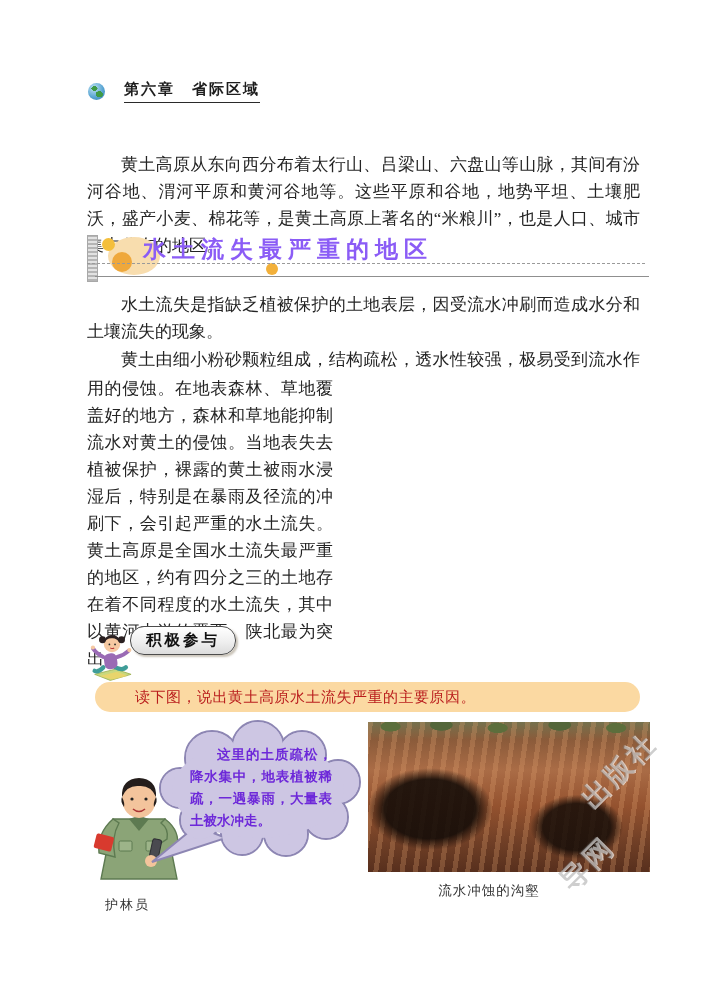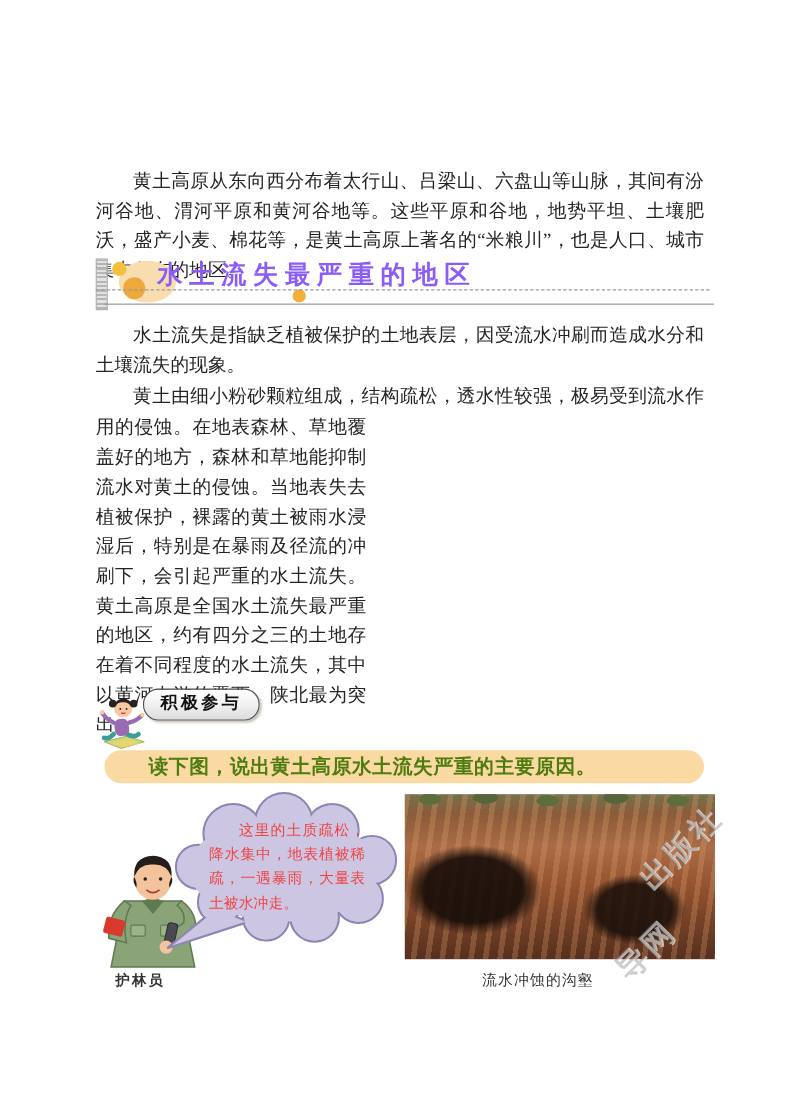--- a/index.html
+++ b/index.html
@@ -104,52 +104,56 @@
     font-size:15.5px;font-weight:bold;color:#111;letter-spacing:3px;
   }
   
   .prompt-bar{
     position:absolute;left:95px;top:682px;width:545px;height:30px;border-radius:15px;
     background:#fbd9a2;
   }
   .prompt-text{
     display:block;padding-left:40px;line-height:30px;
     font-family:"Liberation Sans","DejaVu Sans",sans-serif;
-    font-size:18px;font-weight:700;color:#4d7c0f;letter-spacing:.5px;
+    font-size:15px;font-weight:400;color:#b91c1c;letter-spacing:.5px;
   }
   
   .scene{position:absolute;left:87px;top:718px;width:563px;height:180px;}
   .ranger{position:absolute;left:2px;top:55px;width:100px;height:108px;}
   .ranger-label{
-    position:absolute;left:18px;top:164px;font-size:13px;color:#333;letter-spacing:2px;font-weight:bold;
+    position:absolute;left:18px;top:178px;font-size:13px;color:#333;letter-spacing:2px;
   }
   .bubble{position:absolute;left:63px;top:2px;width:216px;height:148px;}
   .bubble svg{position:absolute;left:0;top:0;}
   .bubble-text{
     position:absolute;left:40px;top:24px;width:142px;
-    font-size:13.5px;line-height:22px;text-indent:2em;color:#ef4444;text-align:justify;
+    font-size:13.5px;line-height:22px;text-indent:2em;color:#6d28d9;text-align:justify;font-weight:bold;
   }
   .figure2{position:absolute;left:281px;top:4px;width:242px;margin:0;}
   
   .watermark{
     position:absolute;font-size:28px;font-weight:bold;letter-spacing:3px;
     color:rgba(125,125,125,.38);text-shadow:1px 1px 0 rgba(255,255,255,.65);
     transform:rotate(-45deg);font-family:"Liberation Sans","DejaVu Sans",sans-serif;
     pointer-events:none;
   }
   .wm1{left:572px;top:752px;}
   .wm2{left:556px;top:845px;}
   
   .page-num{position:absolute;left:80px;top:890px;width:110px;height:82px;}
 </style>
 </head>
 <body>
 
 <div class="page">
 
+  <header class="chapter-header">
+    <span class="globe-icon"></span>
+    <span class="chapter-title">第六章　省际区域</span>
+  </header>
 
   <p class="body-text indent intro">黄土高原从东向西分布着太行山、吕梁山、六盘山等山脉，其间有汾河谷地、渭河平原和黄河谷地等。这些平原和谷地，地势平坦、土壤肥沃，盛产小麦、棉花等，是黄土高原上著名的“米粮川”，也是人口、城市集中分布的地区。</p>
 
   <div class="section-heading">
     <span class="ribbed-bar"></span>
     <span class="deco deco-cream"></span>
     <span class="deco deco-yellow-sm"></span>
     <span class="deco deco-orange"></span>
     <span class="deco deco-orange-sm"></span>
     <span class="dashed-line"></span>

